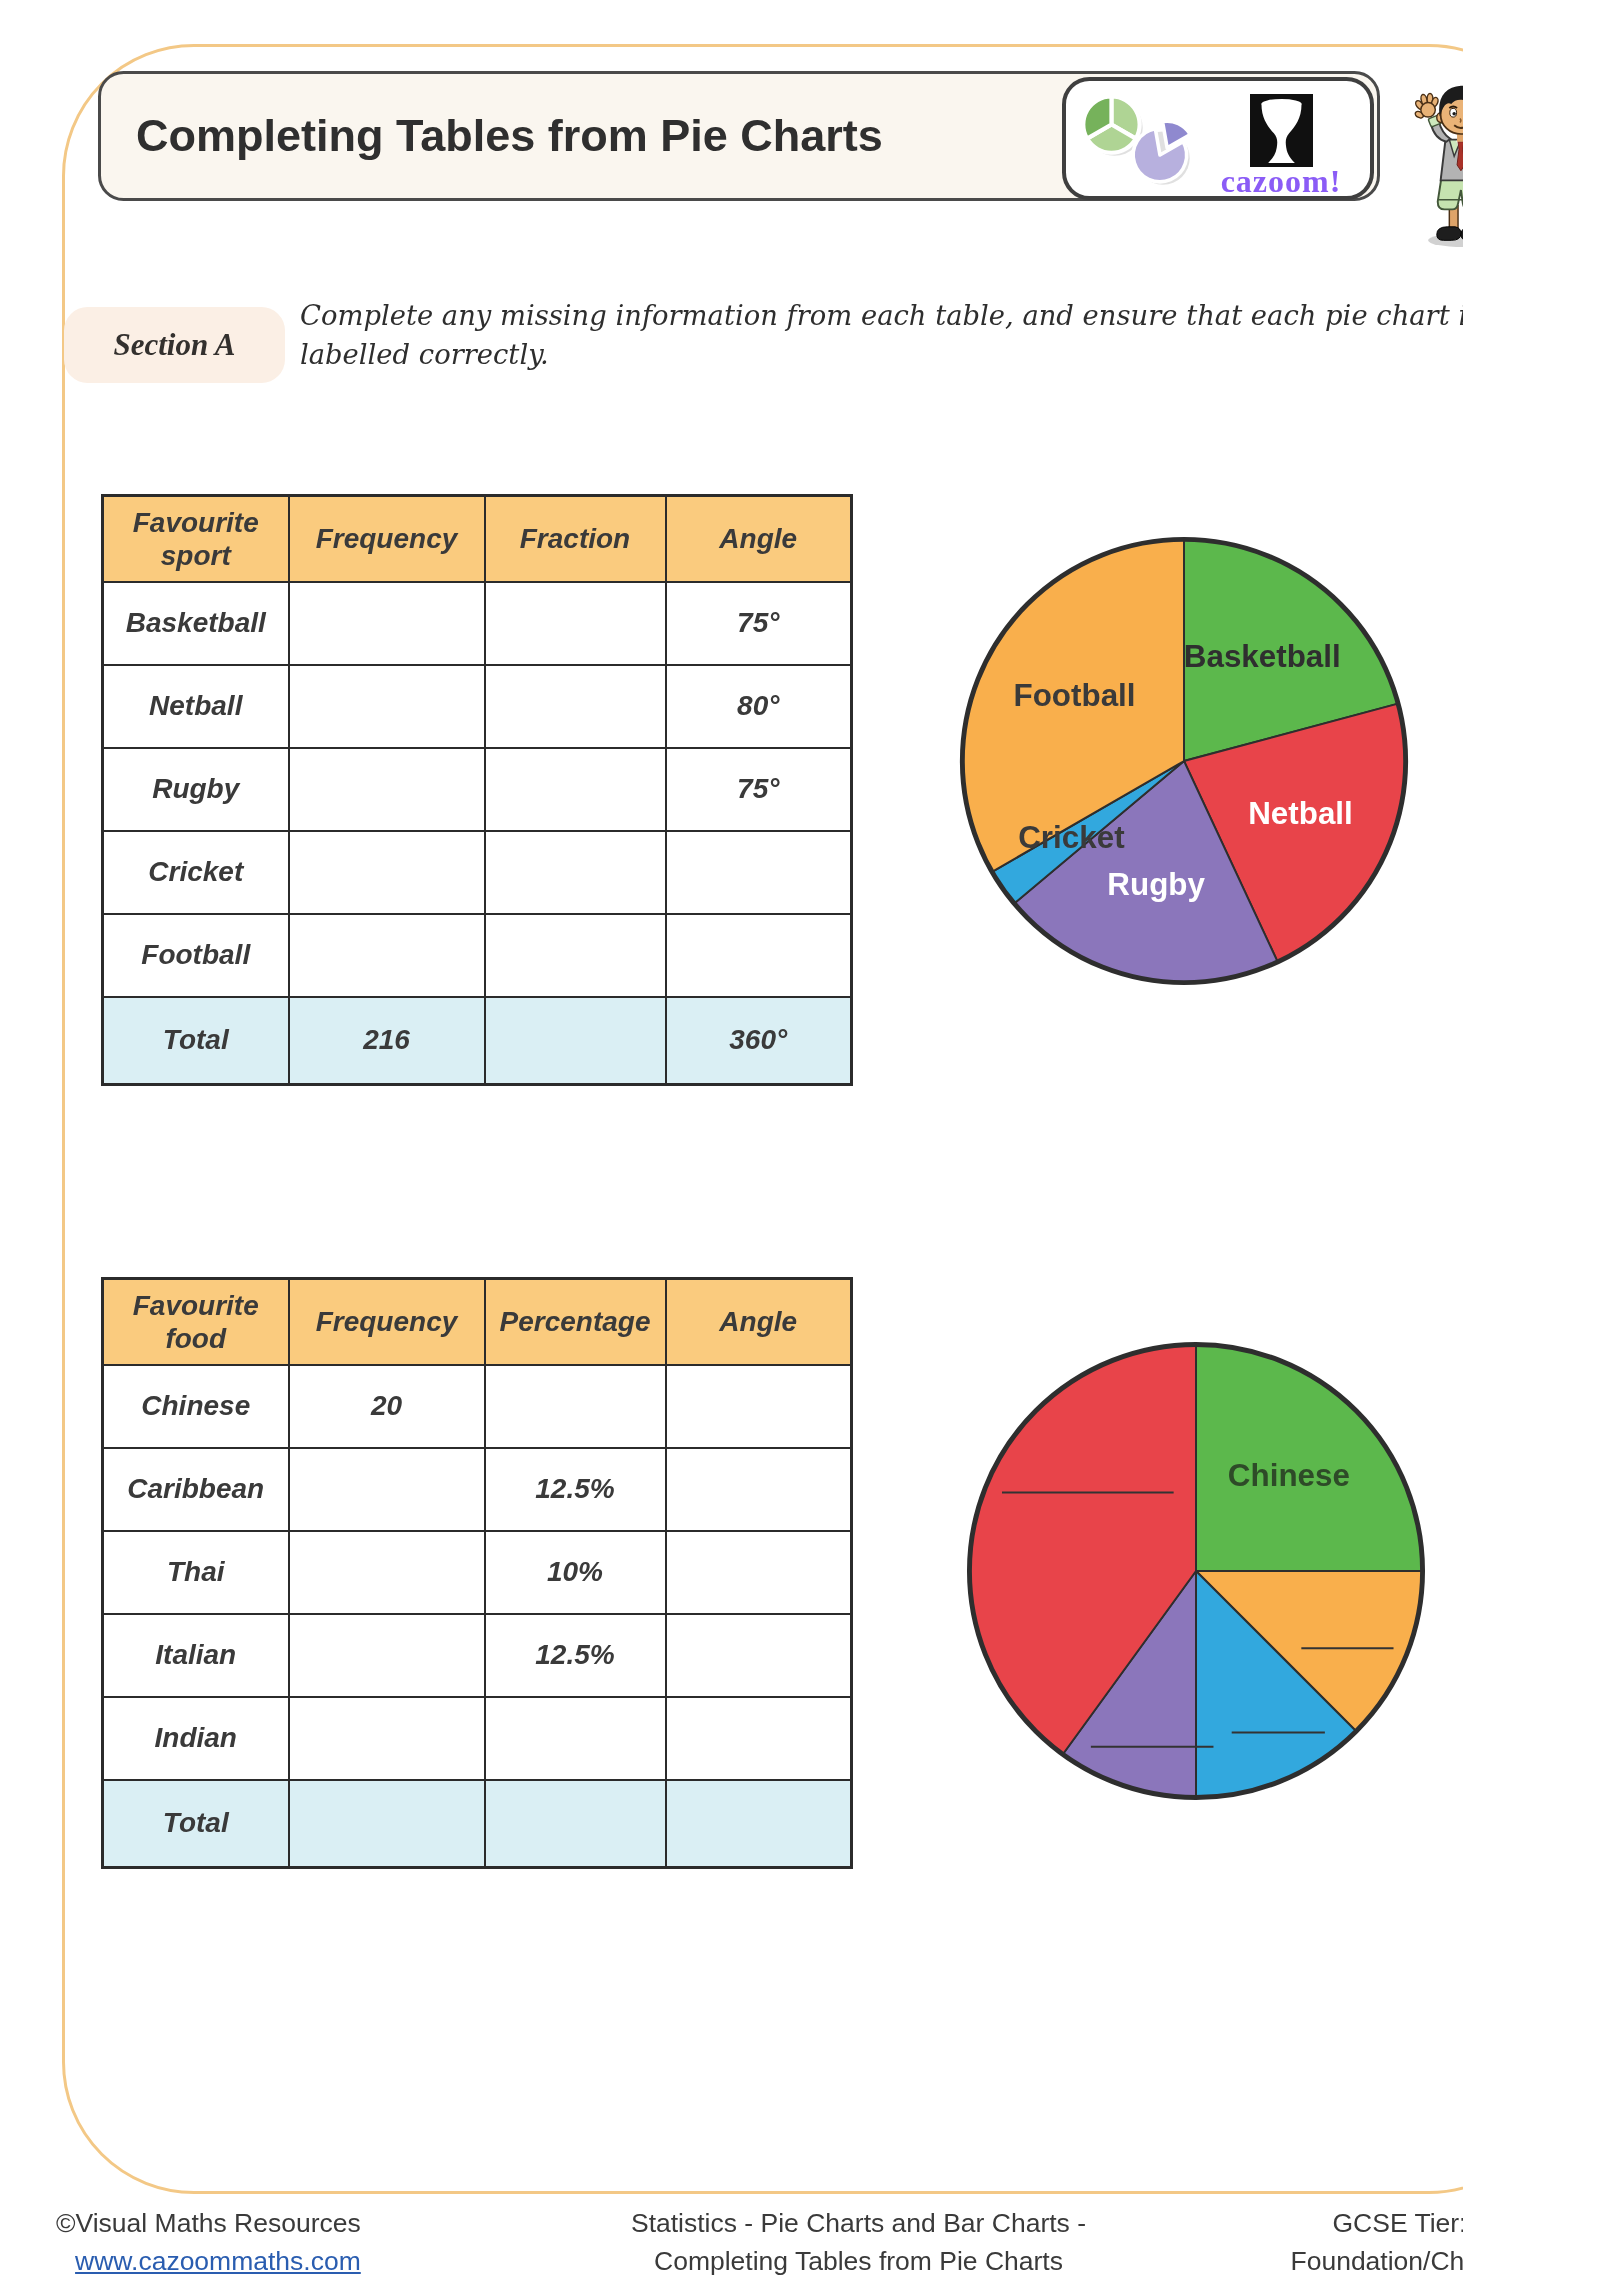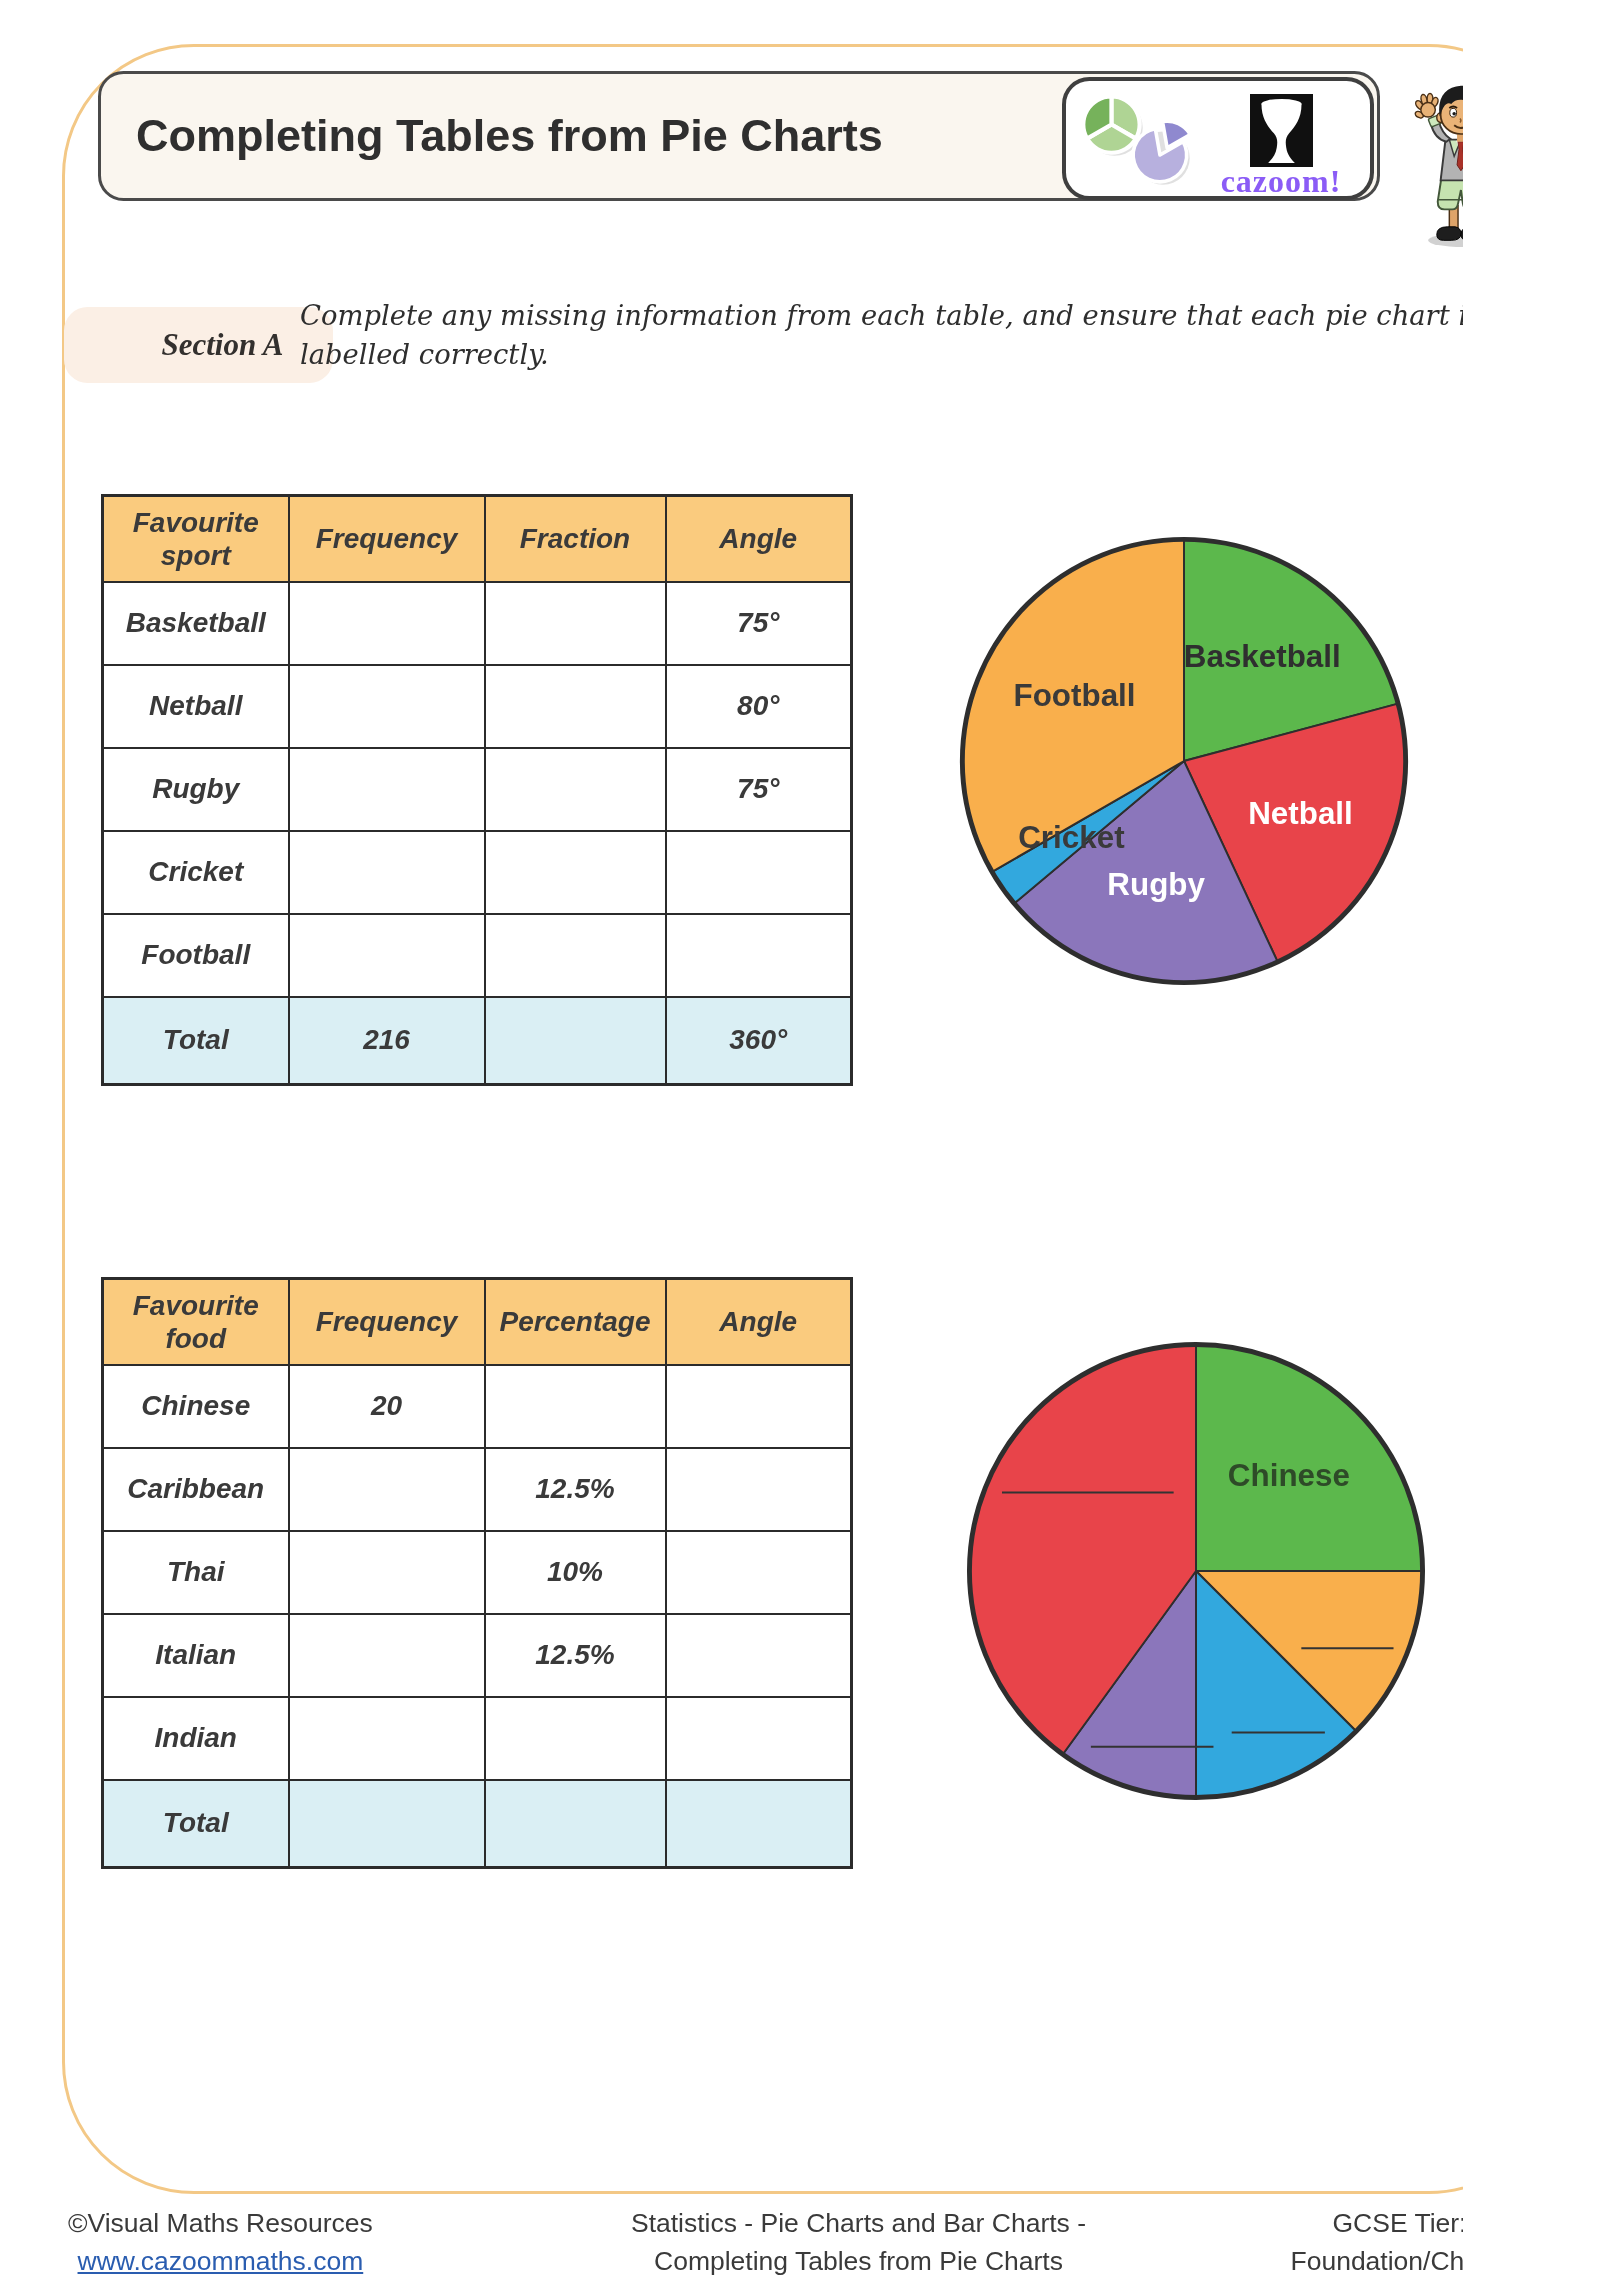--- a/index.html
+++ b/index.html
@@ -18,41 +18,41 @@
     background:#FFFFFF;border:4.9px solid #3F3F3F;border-radius:27.4px;}
   .logo-badge svg{position:absolute;}
   .logo-square{position:absolute;left:184px;top:12.7px;width:63px;height:73px;background:#101010;}
   .logo-text{position:absolute;left:127px;top:82px;width:176px;text-align:center;
     font-family:"Liberation Serif",serif;font-weight:bold;font-size:32px;color:#8b5cf6;letter-spacing:1px;}
 
   .boy{position:absolute;left:1404px;top:76px;width:110px;height:174px;}
 
   .section-badge{position:absolute;left:64px;top:307px;width:221px;height:76px;background:#FBEFE5;
     border-radius:23.5px;text-align:center;line-height:76px;
-    font-family:"Liberation Serif",serif;font-style:italic;font-weight:bold;font-size:31px;color:#33302E;padding-left:48px;}
+    font-family:"Liberation Serif",serif;font-style:italic;font-weight:bold;font-size:31px;color:#33302E;}
   .instruction{position:absolute;left:300px;top:296px;width:1191px;margin:0;
     font-family:"DejaVu Serif",serif;font-style:italic;font-size:27.4px;line-height:39px;color:#2E2E2E;}
 
   .w-table{position:absolute;border-collapse:collapse;table-layout:fixed;background:#0369a1;
     border:3.9px solid #2B2B2B;font-style:italic;}
   .w-table th,.w-table td{border:2px solid #2B2B2B;text-align:center;vertical-align:middle;
     font-weight:bold;color:#3A3A3A;padding:0 5.9px;box-sizing:border-box;}
   .w-table thead th{background:#FACB7E;height:86px;font-size:28px;border-bottom:2.9px solid #2B2B2B;line-height:33px;}
   .w-table tbody td{height:83px;font-size:28px;background:#FFFFFF;}
   .w-table tr.total td{background:#DAEFF4;height:88px;border-top:2.9px solid #2B2B2B;}
   #table1{left:101px;top:494px;}
   #table2{left:101px;top:1277px;padding-left:45px;}
 
   .pie{position:absolute;}
   #pie1{left:929px;top:506px;width:510px;height:510px;}
   #pie2{left:941px;top:1316px;width:510px;height:510px;}
   .pie text{font-family:"Liberation Sans",sans-serif;font-weight:bold;font-size:32px;}
 
   .footer{position:absolute;top:2204px;font-size:26.5px;line-height:38px;color:#3A3A3A;}
-  .footer-left{left:68px;text-align:center;}
+  .footer-left{left:56px;text-align:right;}
   .footer-center{left:535px;width:647px;text-align:center;}
   .footer-right{left:1227px;width:345px;text-align:center;}
   .footer a{color:#2A5DB0;text-decoration:underline;}
 </style>
 </head>
 <body>
 
 <div id="page">
 
   <div class="page-border"></div>

